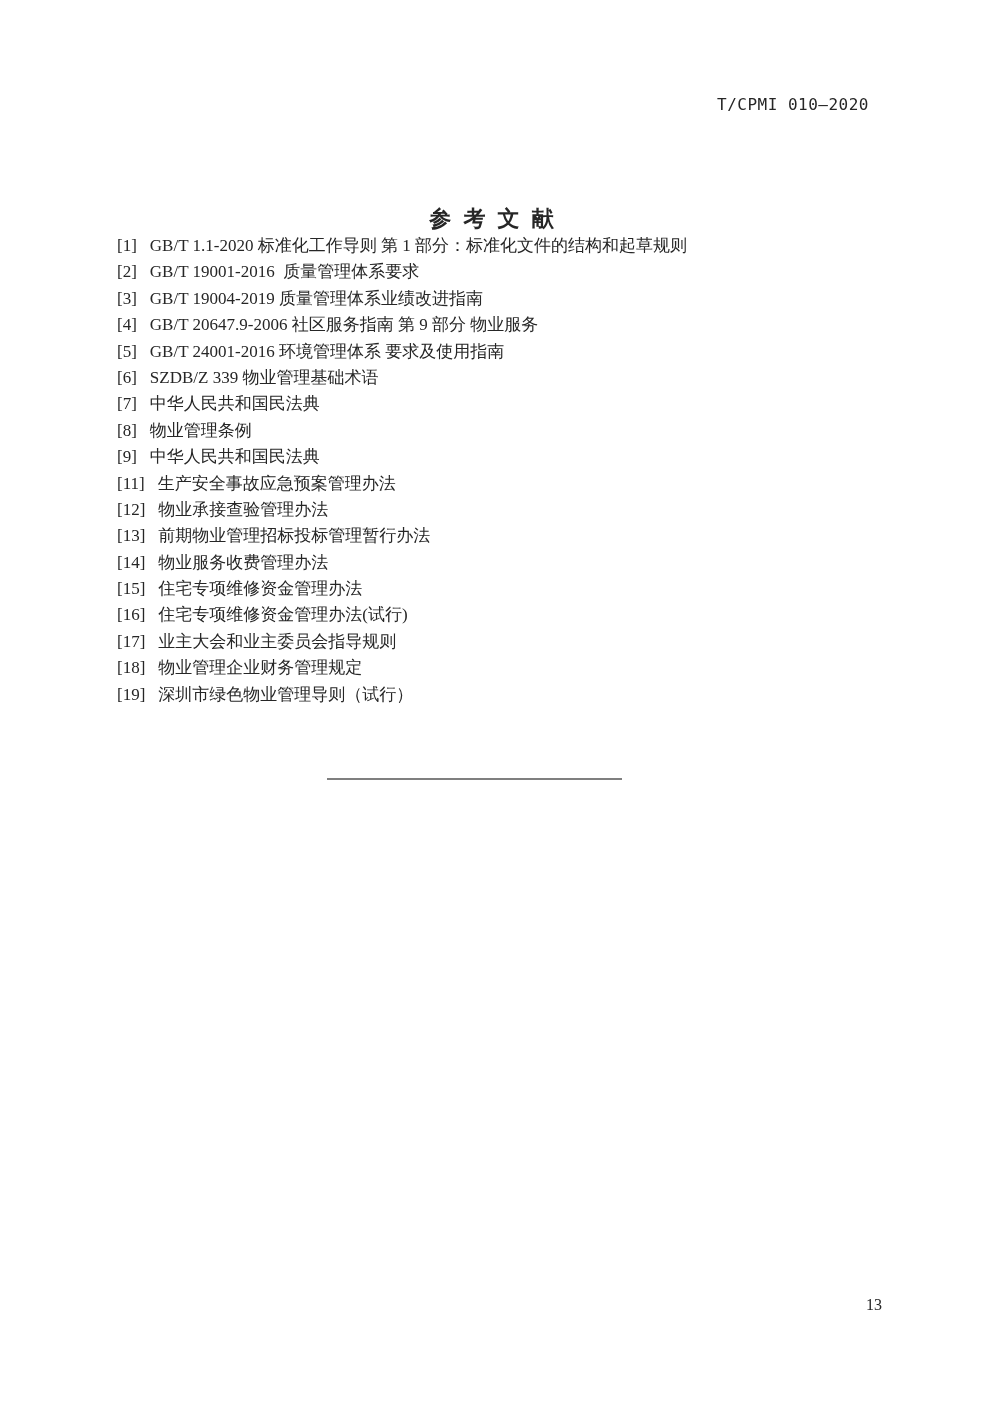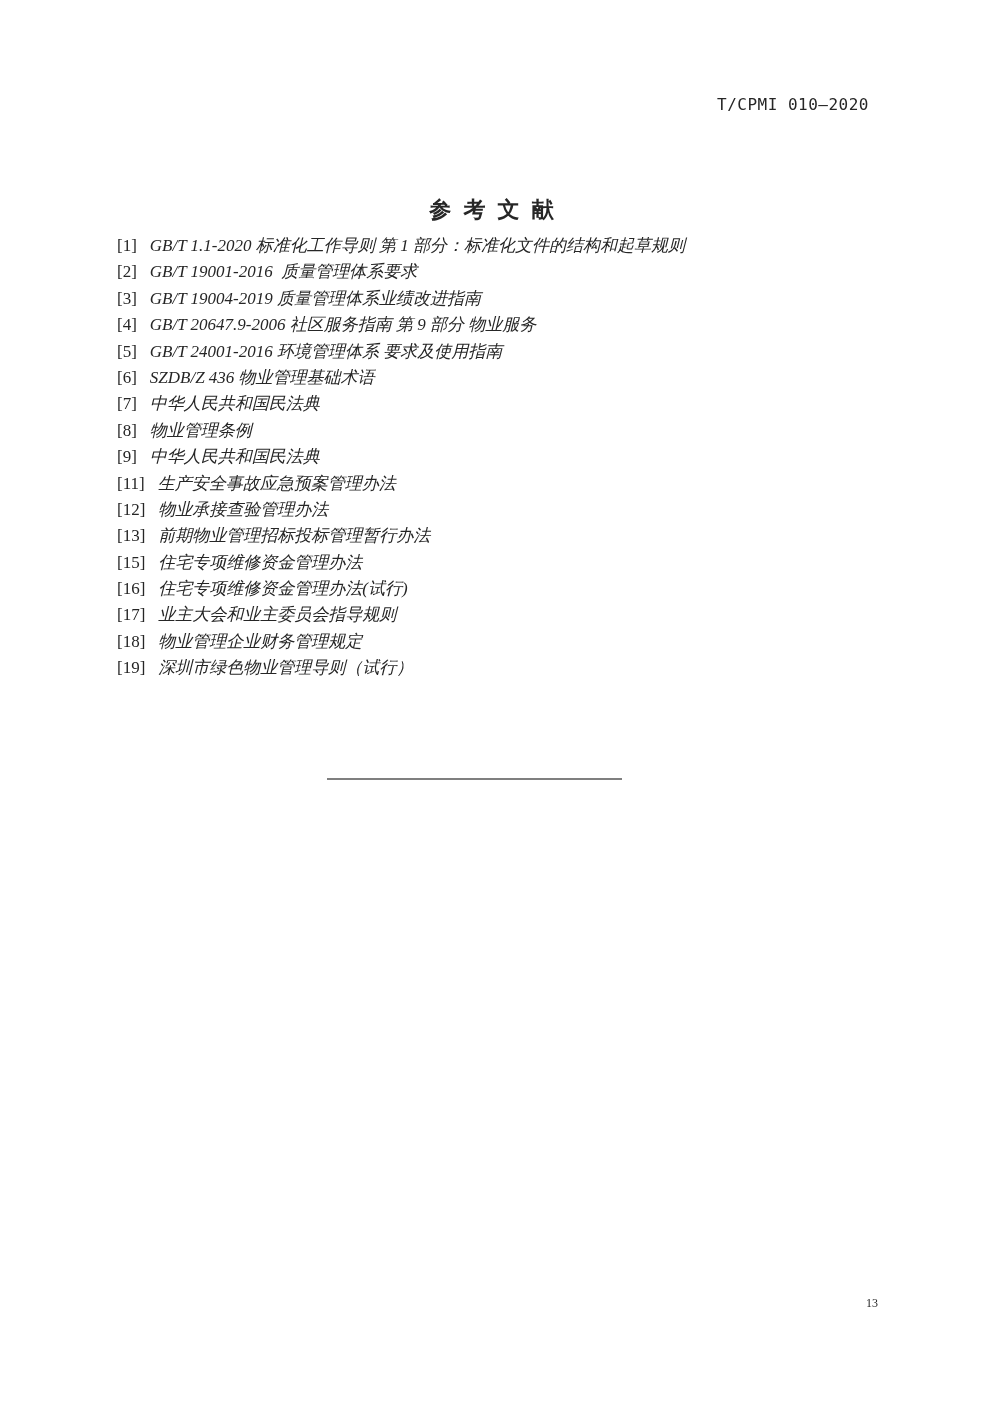--- a/index.html
+++ b/index.html
@@ -53,45 +53,44 @@
     font-size: 17px;
   }
   .ref-num {
     flex: 0 0 auto;
     margin-right: 13px;
     white-space: nowrap;
   }
   .ref-text {
     flex: 1 1 auto;
     white-space: pre-wrap;
-    font-style: italic;
   }
   .divider {
     position: absolute;
     top: 778px;
     left: 327px;
     width: 295px;
     border-top: 2px solid var(--rule-color, #7f7f7f);
   }
   .page-number {
     position: absolute;
     top: 1296px;
     left: 866px;
-    font-size: 12px;
+    font-size: 16px;
     color: var(--text-color, #262626);
   }
 </style>
 </head>
 <body>
 
 <div class="page" style="--text-color: #262626; --rule-color: #7f7f7f; --page-bg: #ffffff;">
 
   <div class="header-code">T/CPMI 010—2020</div>
 
-  <h1 class="doc-title" style="margin:8px;">参  考  文  献</h1>
+  <h1 class="doc-title" style="margin:17px;">参  考  文  献</h1>
 
   <div class="ref-list">
   <div class="ref-row">
     <span class="ref-num">[1]</span>
     <span class="ref-text">GB/T 1.1-2020 标准化工作导则 第 1 部分：标准化文件的结构和起草规则</span>
   </div>
 
   <div class="ref-row">
     <span class="ref-num">[2]</span>
     <span class="ref-text">GB/T 19001-2016  质量管理体系要求</span>
@@ -107,21 +106,21 @@
     <span class="ref-text">GB/T 20647.9-2006 社区服务指南 第 9 部分 物业服务</span>
   </div>
 
   <div class="ref-row">
     <span class="ref-num">[5]</span>
     <span class="ref-text">GB/T 24001-2016 环境管理体系 要求及使用指南</span>
   </div>
 
   <div class="ref-row">
     <span class="ref-num">[6]</span>
-    <span class="ref-text">SZDB/Z 436 物业管理基础术语</span>
+    <span class="ref-text">SZDB/Z 339 物业管理基础术语</span>
   </div>
 
   <div class="ref-row">
     <span class="ref-num">[7]</span>
     <span class="ref-text">中华人民共和国民法典</span>
   </div>
 
   <div class="ref-row">
     <span class="ref-num">[8]</span>
     <span class="ref-text">物业管理条例</span>
@@ -141,20 +140,24 @@
   <div class="ref-row">
     <span class="ref-num">[12]</span>
     <span class="ref-text">物业承接查验管理办法</span>
   </div>
 
   <div class="ref-row">
     <span class="ref-num">[13]</span>
     <span class="ref-text">前期物业管理招标投标管理暂行办法</span>
   </div>
 
+  <div class="ref-row">
+    <span class="ref-num">[14]</span>
+    <span class="ref-text">物业服务收费管理办法</span>
+  </div>
 
   <div class="ref-row">
     <span class="ref-num">[15]</span>
     <span class="ref-text">住宅专项维修资金管理办法</span>
   </div>
 
   <div class="ref-row">
     <span class="ref-num">[16]</span>
     <span class="ref-text">住宅专项维修资金管理办法(试行)</span>
   </div>

